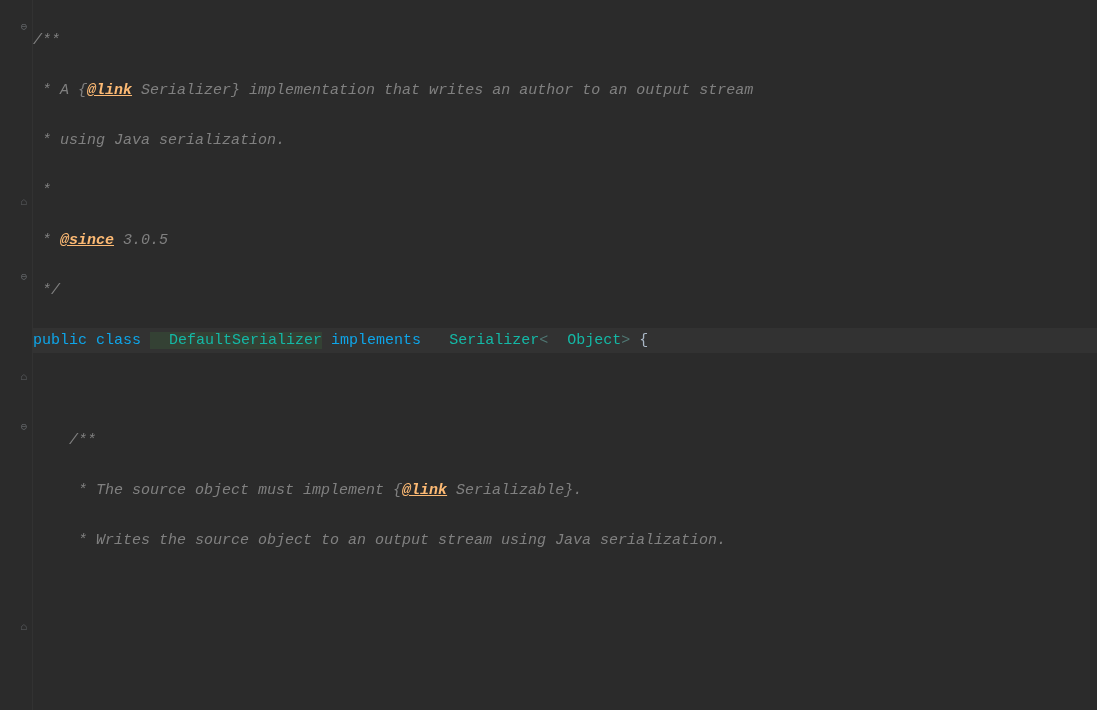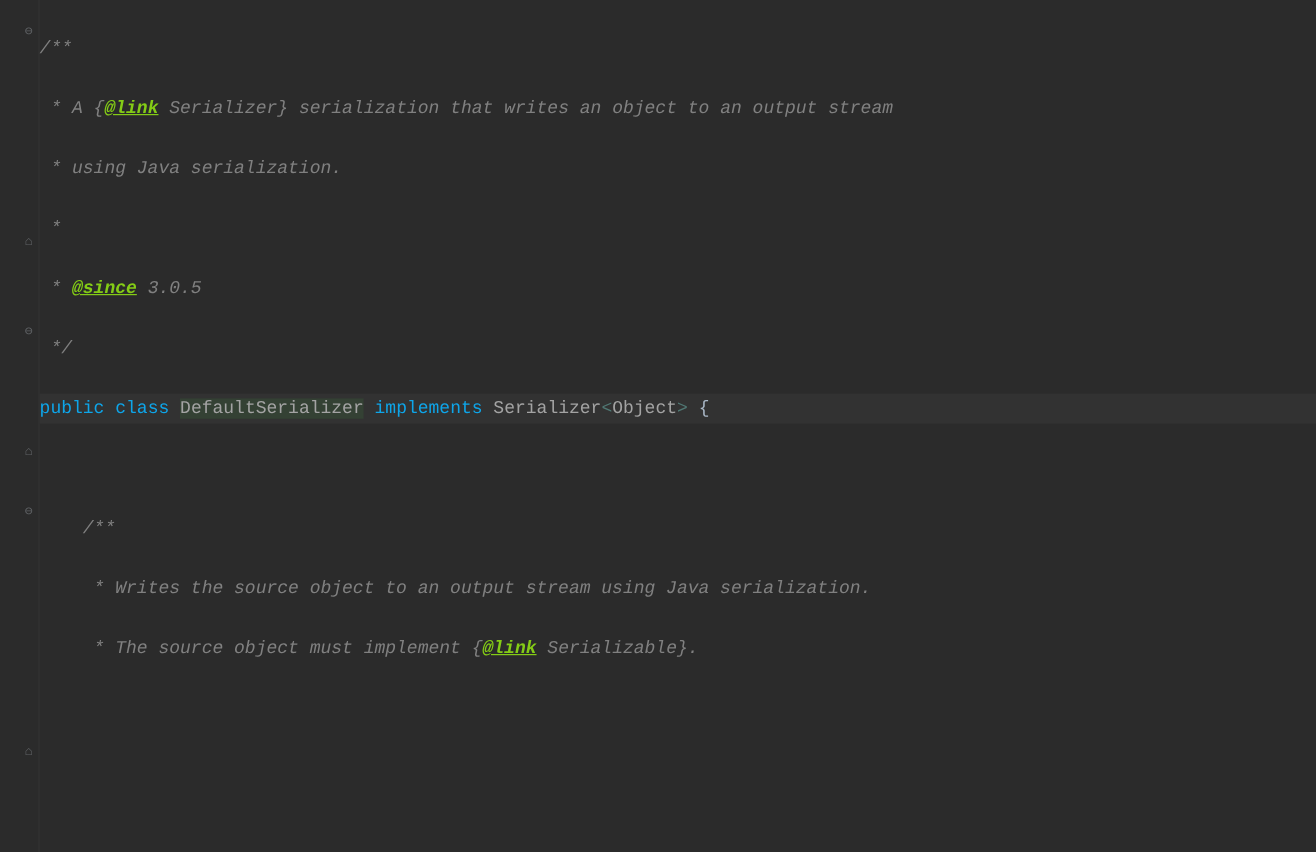--- a/index.html
+++ b/index.html
@@ -40,52 +40,52 @@
   flex: 1;
   position: relative;
 }
 .line { padding-left: 0; }
 .hl {
   background: #323232;
   display: block;
   width: 100%;
 }
 .c-comment { color: #808080; font-style: italic; }
-.c-doctag { color: #84cc16; font-style: italic; font-weight: bold; text-decoration: underline; text-align: center; }
+.c-doctag { color: #fdba74; font-style: italic; font-weight: bold; text-decoration: underline; text-align: center; }
 .c-doctype { color: #808080; font-style: italic; }
 .c-keyword { color: #0ea5e9; }
-.c-classname { color: #a3a3a3; }
+.c-classname { color: #14b8a6; padding-left: 19px; }
 .c-brace { color: #a9b7c6; }
 .c-generic { color: #507874; }
 .c-italic-link { color: #808080; font-style: italic; }
 </style>
 </head>
 <body>
 
 <div class="editor">
   <div class="gutter">
     <div class="gmark" style="top:21px">⊖</div>
     <div class="gmark" style="top:196px">⌂</div>
     <div class="gmark" style="top:271px">⊖</div>
     <div class="gmark" style="top:371px">⌂</div>
     <div class="gmark" style="top:421px">⊖</div>
     <div class="gmark" style="top:621px">⌂</div>
   </div>
   <div class="code">
 <div class="line"><span class="c-comment">/**</span></div>
-<div class="line"><span class="c-comment"> * A </span><span class="c-doctype">{</span><span class="c-doctag">@link</span><span class="c-italic-link"> Serializer</span><span class="c-doctype">}</span><span class="c-comment"> serialization that writes an object to an output stream</span></div>
+<div class="line"><span class="c-comment"> * A </span><span class="c-doctype">{</span><span class="c-doctag">@link</span><span class="c-italic-link"> Serializer</span><span class="c-doctype">}</span><span class="c-comment"> implementation that writes an author to an output stream</span></div>
 <div class="line"><span class="c-comment"> * using Java serialization.</span></div>
 <div class="line"><span class="c-comment"> *</span></div>
 <div class="line"><span class="c-comment"> * </span><span class="c-doctag">@since</span><span class="c-comment"> 3.0.5</span></div>
 <div class="line"><span class="c-comment"> */</span></div>
 <div class="line hl"><span class="c-keyword">public</span> <span class="c-keyword">class</span> <span class="c-classname" style="background:#344134">DefaultSerializer</span> <span class="c-keyword">implements</span> <span class="c-classname">Serializer</span><span class="c-generic">&lt;</span><span class="c-classname">Object</span><span class="c-generic">&gt;</span> <span class="c-brace">{</span></div>
 <div class="line"> </div>
 <div class="line">    <span class="c-comment">/**</span></div>
+<div class="line">    <span class="c-comment"> * The source object must implement </span><span class="c-doctype">{</span><span class="c-doctag">@link</span><span class="c-italic-link"> Serializable</span><span class="c-doctype">}</span><span class="c-comment">.</span></div>
 <div class="line">    <span class="c-comment"> * Writes the source object to an output stream using Java serialization.</span></div>
-<div class="line">    <span class="c-comment"> * The source object must implement </span><span class="c-doctype">{</span><span class="c-doctag">@link</span><span class="c-italic-link"> Serializable</span><span class="c-doctype">}</span><span class="c-comment">.</span></div>
 
 
 
 
 
 
 
 
 
 

